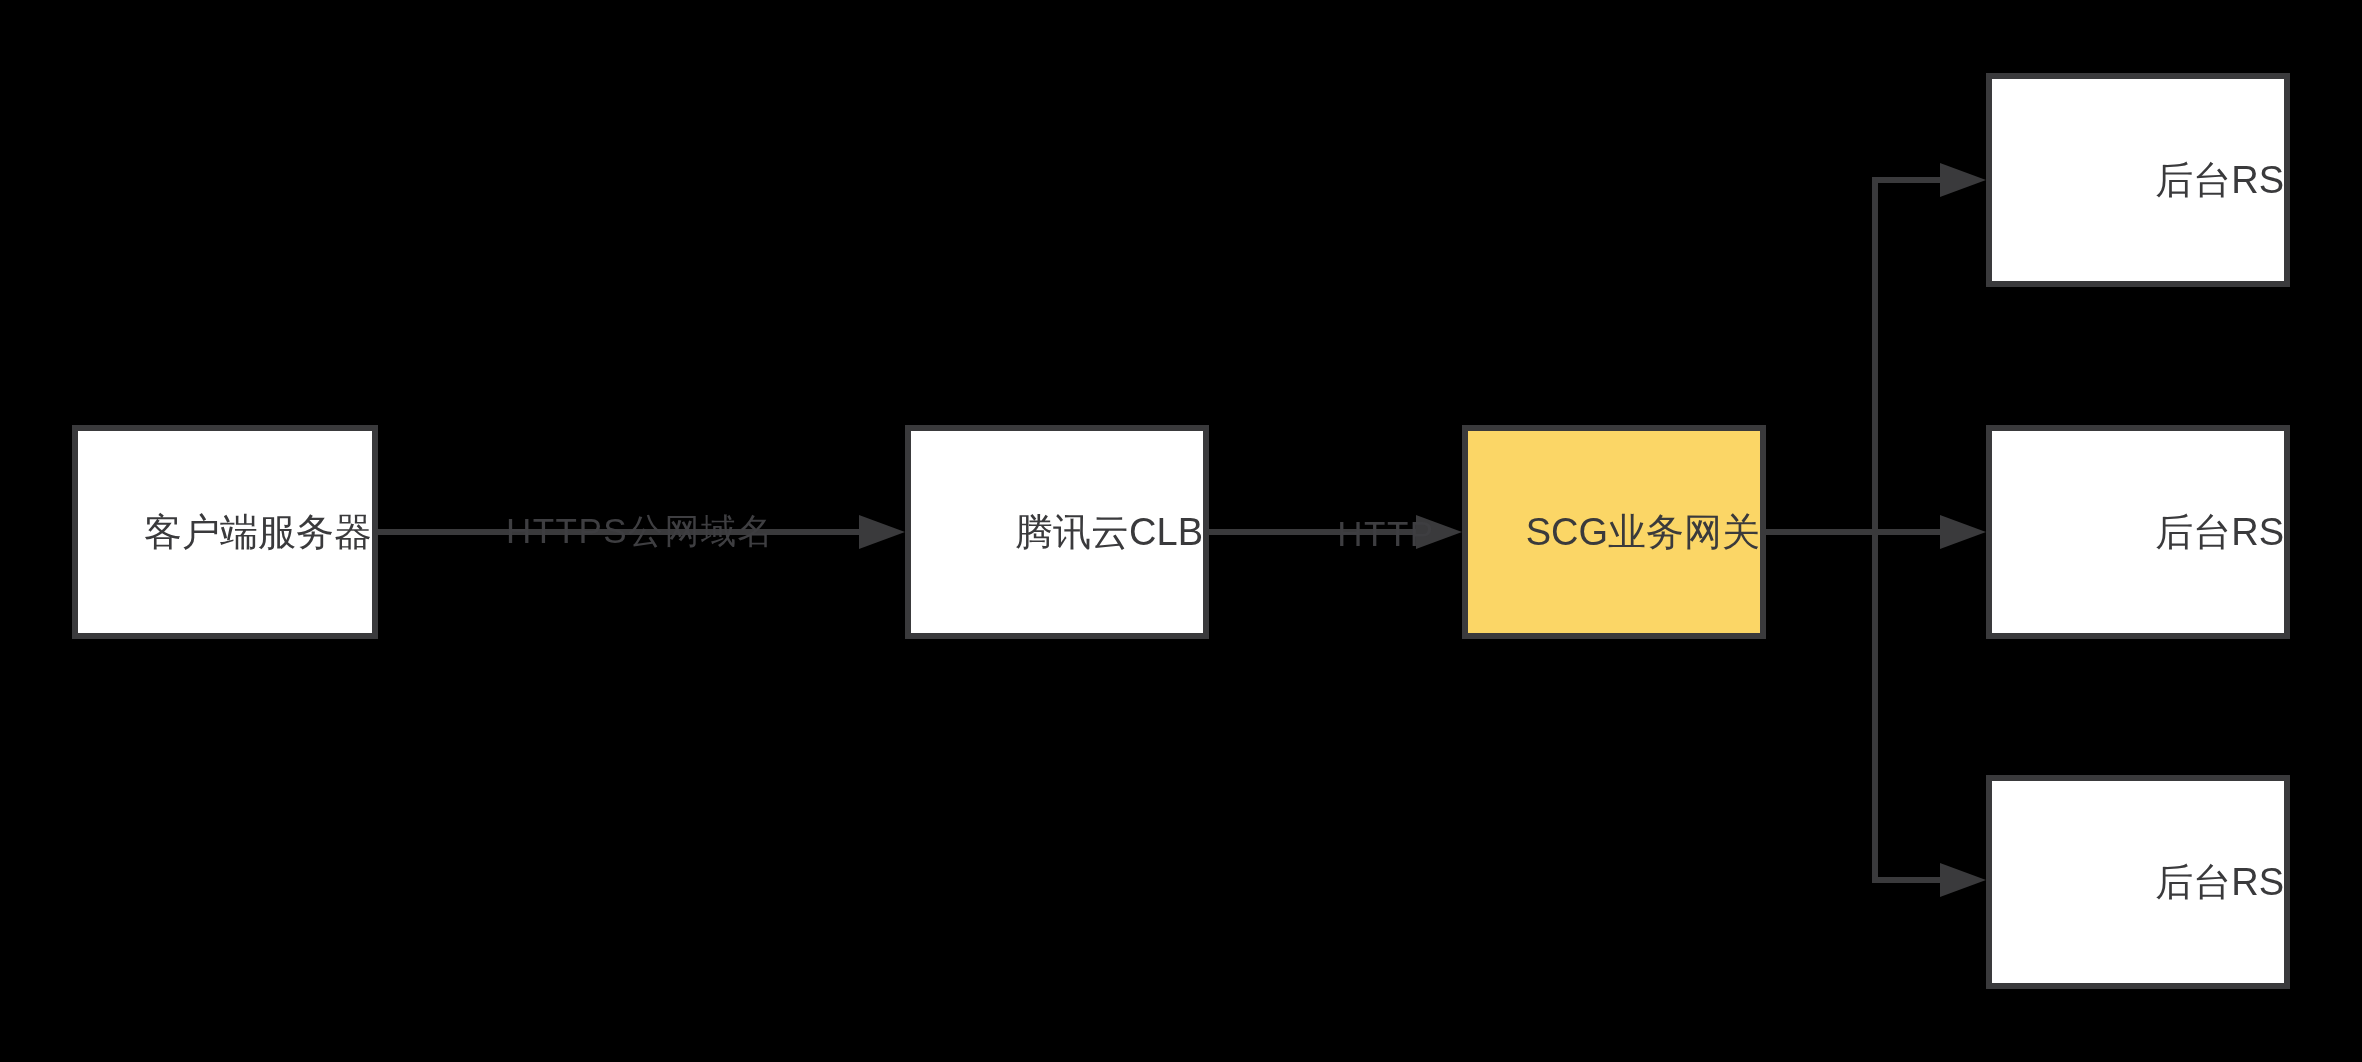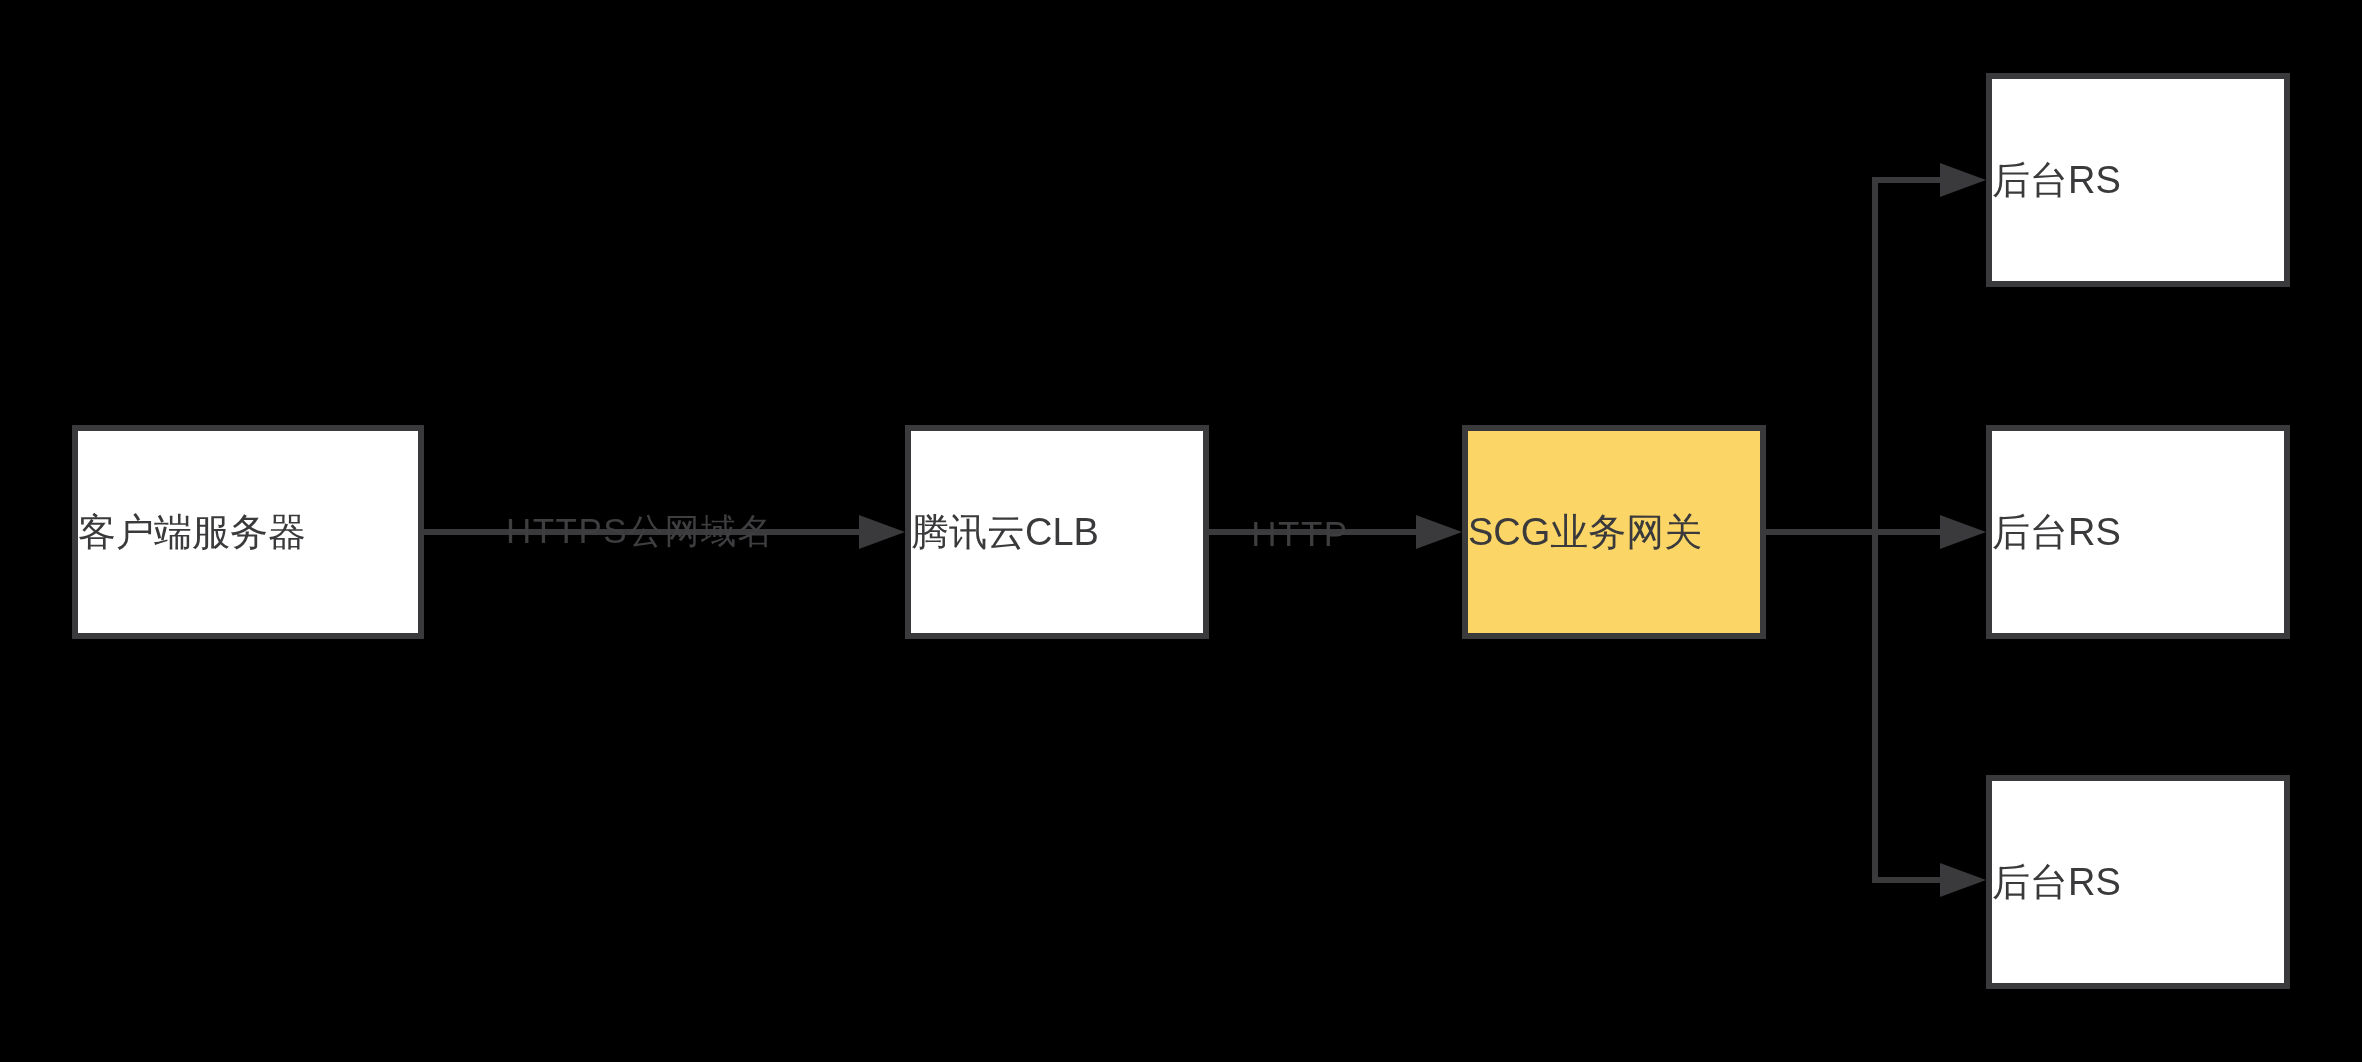--- a/index.html
+++ b/index.html
@@ -38,21 +38,21 @@
     fill: var(--stroke);
     stroke: none;
   }
   .node {
     position: absolute;
     box-sizing: border-box;
     border: 6px solid var(--stroke);
     background: var(--node-fill);
     display: flex;
     align-items: center;
-    justify-content: flex-start;
+    justify-content: flex-end;
     font-size: 38px;
     color: var(--node-text);
     white-space: nowrap;
   }
   .node.highlight {
     background: var(--highlight-fill);
   }
   .edge-label {
     position: absolute;
     transform: translate(-50%, -50%);
@@ -78,21 +78,21 @@
     <path class="edge" d="M1765 532 H1943"></path>
     <polygon class="arrowhead" points="1986,532 1940,515 1940,549"></polygon>
 
     <path class="edge" d="M1875 532 V180 H1943"></path>
     <polygon class="arrowhead" points="1986,180 1940,163 1940,197"></polygon>
 
     <path class="edge" d="M1875 532 V880 H1943"></path>
     <polygon class="arrowhead" points="1986,880 1940,863 1940,897"></polygon>
   </svg>
 
-  <div class="node" style="left:72px; top:425px; width:352px; height:214px;">
+  <div class="node" style="left:72px; top:425px; width:306px; height:214px;">
     <span>客户端服务器</span>
   </div>
 
   <div class="node" style="left:905px; top:425px; width:304px; height:214px;">
     <span>腾讯云CLB</span>
   </div>
 
   <div class="node highlight" style="left:1462px; top:425px; width:304px; height:214px;">
     <span>SCG业务网关</span>
   </div>
@@ -104,15 +104,15 @@
   <div class="node" style="left:1986px; top:425px; width:304px; height:214px;">
     <span>后台RS</span>
   </div>
 
   <div class="node" style="left:1986px; top:775px; width:304px; height:214px;">
     <span>后台RS</span>
   </div>
 
   <div class="edge-label" style="left:640px; top:492px;">HTTPS公网域名</div>
 
-  <div class="edge-label" style="left:1300px; top:495px;">HTTP</div>
+  <div class="edge-label" style="left:1386px; top:495px;">HTTP</div>
 
 </div>
 
 </body></html>

